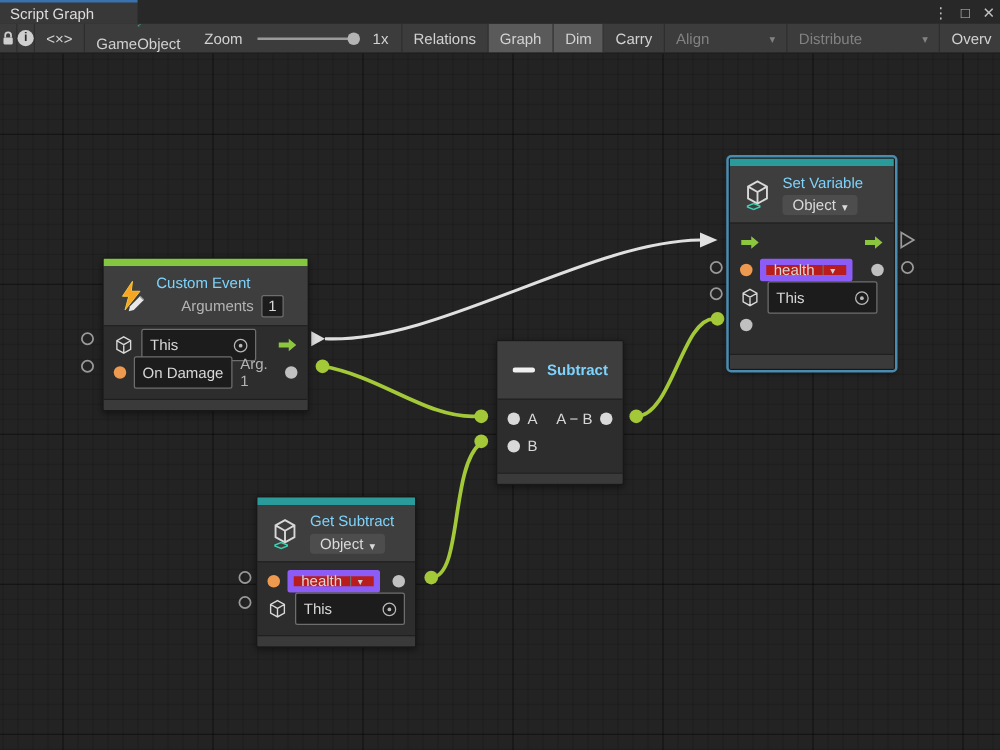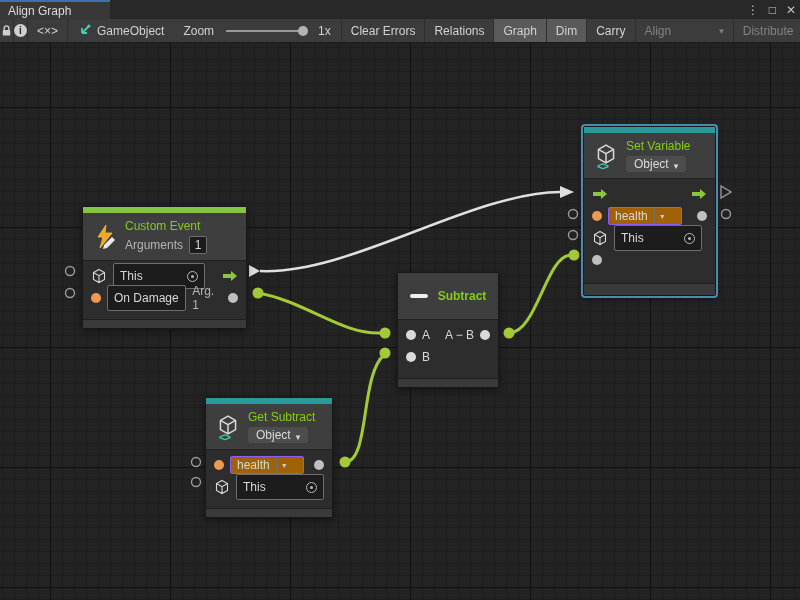--- a/index.html
+++ b/index.html
@@ -19,21 +19,21 @@
   
   .toolbar { position:absolute; top:19px; left:0; width:800px; height:24px; background:#3c3c3c;
              border-bottom:1px solid #191919; display:flex; align-items:stretch; overflow:hidden;
              color:#d2d2d2; font-size:12px; }
   .tbtn { display:flex; align-items:center; justify-content:center; padding:0 9px;
           border-right:1px solid #2e2e2e; white-space:nowrap; }
   .tbtn.icon { width:29px; padding:0; }
   .tbtn.wide { width:60px; }
   .tbtn.active { background:#5a5a5a; }
   .tbtn.disabled { color:#828282;gap:44px; }
-  .tbtn.nosep { border-right:none; }
+  .tbtn.nosep { border-right:none;flex-direction:column; }
   .spacer { width:22px; border-right:none; }
   .info-circle { width:13px; height:13px; border-radius:50%; background:#cfcfcf; color:#2a2a2a;
                  font-size:10px; font-weight:bold; display:flex; align-items:center; justify-content:center; }
   .zoom-wrap { display:flex; align-items:center; gap:12px; padding:0 10px; border-right:1px solid #2e2e2e; }
   .slider { position:relative; width:80px; height:2px; background:#9a9a9a; }
   .slider-handle { position:absolute; right:-2px; top:-4px; width:10px; height:10px;
                    border-radius:50%; background:#b4b4b4; }
   .caret { font-size:9px; margin-left:4px; }
 
   
@@ -47,55 +47,55 @@
     background-position:0 64px, 50px 0, 0 4px, 2px 0; }
   .wires { position:absolute; top:0; left:0; width:800px; height:557px; z-index:1; }
 
   
   .node { position:absolute; z-index:2; border:1px solid #181818; border-radius:2px;
           background:#2d2d2d; box-shadow:0 2px 6px rgba(0,0,0,0.45); }
   .node.selected { box-shadow:0 0 0 2px #4a8cb0, 0 2px 6px rgba(0,0,0,0.45); }
   .colorbar { height:6px; }
   .nhead { background:#3e3e3e; display:flex; align-items:center; gap:8px; padding:6px 10px; }
   .nhead .col { display:flex; flex-direction:column; gap:3px; }
-  .ntitle { color:#84cc16; font-size:12px; white-space:nowrap; }
+  .ntitle { color:#7dd3fc; font-size:12px; white-space:nowrap; }
   .nbody { background:#2d2d2d; border-top:1px solid #222; padding:4px 0 10px; }
   .nfoot { height:9px; background:#3a3a3a; border-top:1px solid #1f1f1f; }
   .row { display:flex; align-items:center; gap:6px; padding:0 8px; height:22px; }
   .dot { width:10px; height:10px; border-radius:50%; flex:none; }
   .dot.orange { background:#ee9950; }
   .dot.gray { background:#c0c0c0; }
   .dot.white { background:#d9d9d9; }
   .field { background:#1c1c1c; border:1px solid #6e6e6e; border-radius:2px; color:#d8d8d8;
            font-size:12px; padding:12px 6px; display:flex; align-items:center; gap:6px; height:18px; }
   .field .flex { flex:1; }
   .target-icon { width:11px; height:11px; border:1px solid #b9b9b9; border-radius:50%;
                  position:relative; flex:none; }
   .target-icon::after { content:""; position:absolute; left:3px; top:3px; width:3px; height:3px;
                         border-radius:50%; background:#b9b9b9; }
-  .drop { background:#a16207; border:1px solid #8b5cf6; border-radius:2px; color:#d8d8d8;
+  .drop { background:#b91c1c; border:5px solid #8b5cf6; border-radius:2px; color:#d8d8d8;
           font-size:12px; display:flex; align-items:stretch; height:18px; }
   .drop .txt { padding:1px 6px; display:flex; align-items:center; }
   .drop .arrowbox { border-left:1px solid #6e6e6e; width:16px; display:flex; align-items:center;
                     justify-content:center; font-size:8px; color:#cfcfcf; }
   .pill { background:#4d4d4d; border-radius:3px; color:#dadada; font-size:12px;
           padding:1px 8px; display:inline-flex; align-items:flex-end; gap:5px; width:max-content; }
   .pill .caret { margin-left:0; }
   .plabel { color:#b4b4b4; font-size:12px; }
   .ml-auto { margin-left:auto; }
   .flow-arrow { flex:none; }
 </style>
 </head>
 <body>
 
 <div class="window">
 
   <div class="tabbar">
     <div class="tab">
-      <span>Align Graph</span>
+      <span>Script Graph</span>
     </div>
     <div class="winctrl">
       <span>⋮</span>
       <span>□</span>
       <span>✕</span>
     </div>
   </div>
 
   <div class="toolbar">
     <div class="tbtn icon">
@@ -118,23 +118,20 @@
       </svg>
       <span>GameObject</span>
     </div>
     <div class="spacer"></div>
     <div class="zoom-wrap">
       <span>Zoom</span>
       <div class="slider">
         <div class="slider-handle"></div>
       </div>
       <span>1x</span>
-    </div>
-    <div class="tbtn">
-      <span>Clear Errors</span>
     </div>
     <div class="tbtn">
       <span>Relations</span>
     </div>
     <div class="tbtn active">
       <span>Graph</span>
     </div>
     <div class="tbtn active">
       <span>Dim</span>
     </div>
@@ -185,21 +182,21 @@
     <div class="node" style="left:82px; top:163px; width:165px;">
       <div class="colorbar" style="background:#84c63f;"></div>
       <div class="nhead">
         <svg width="24" height="26" viewBox="0 0 24 26">
           <polygon points="13,1 5,13 10,13 7,24 19,9 12,9" fill="#f6a623" stroke="#f8c53a" stroke-width="0.8"></polygon>
           <path d="M11 21 L19 13 L22 16 L14 24 L10 25 Z" fill="#e8e8e8"></path>
           <path d="M19 13 L22 16" stroke="#999" stroke-width="1"></path>
         </svg>
         <div class="col">
           <span class="ntitle">Custom Event</span>
-          <span style="display:flex; align-items:center; gap:6px;">
+          <span style="display:flex; align-items:center; gap:6px;margin-left:20px;">
             <span class="plabel">Arguments</span>
             <span class="field" style="width:18px; justify-content:center; padding:1px 2px;">1</span>
           </span>
         </div>
       </div>
       <div class="nbody">
         <div class="row">
           <svg width="16" height="16" viewBox="0 0 16 16">
             <path d="M8 1.5 L13.5 4.6 V11.4 L8 14.5 L2.5 11.4 V4.6 Z M2.5 4.6 L8 7.7 L13.5 4.6 M8 7.7 V14.5" fill="none" stroke="#d8d8d8" stroke-width="1.1"></path>
           </svg>

